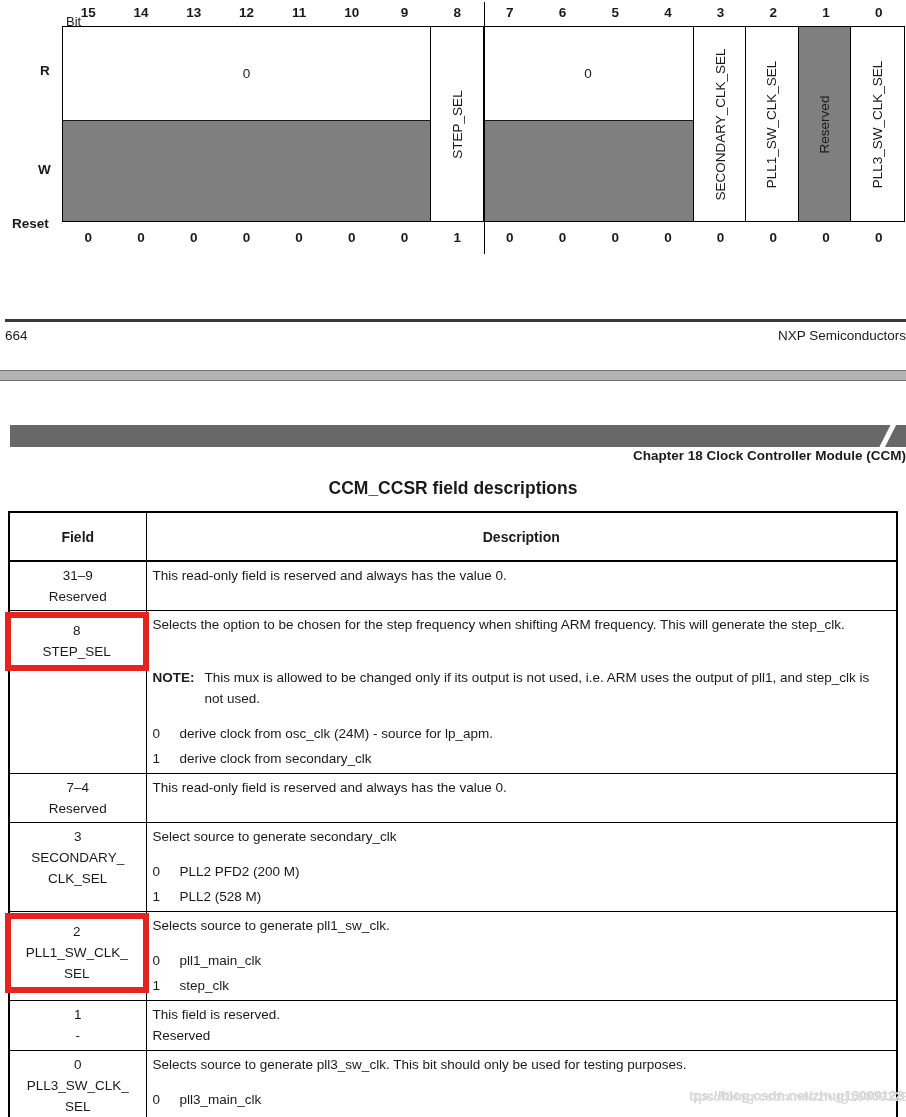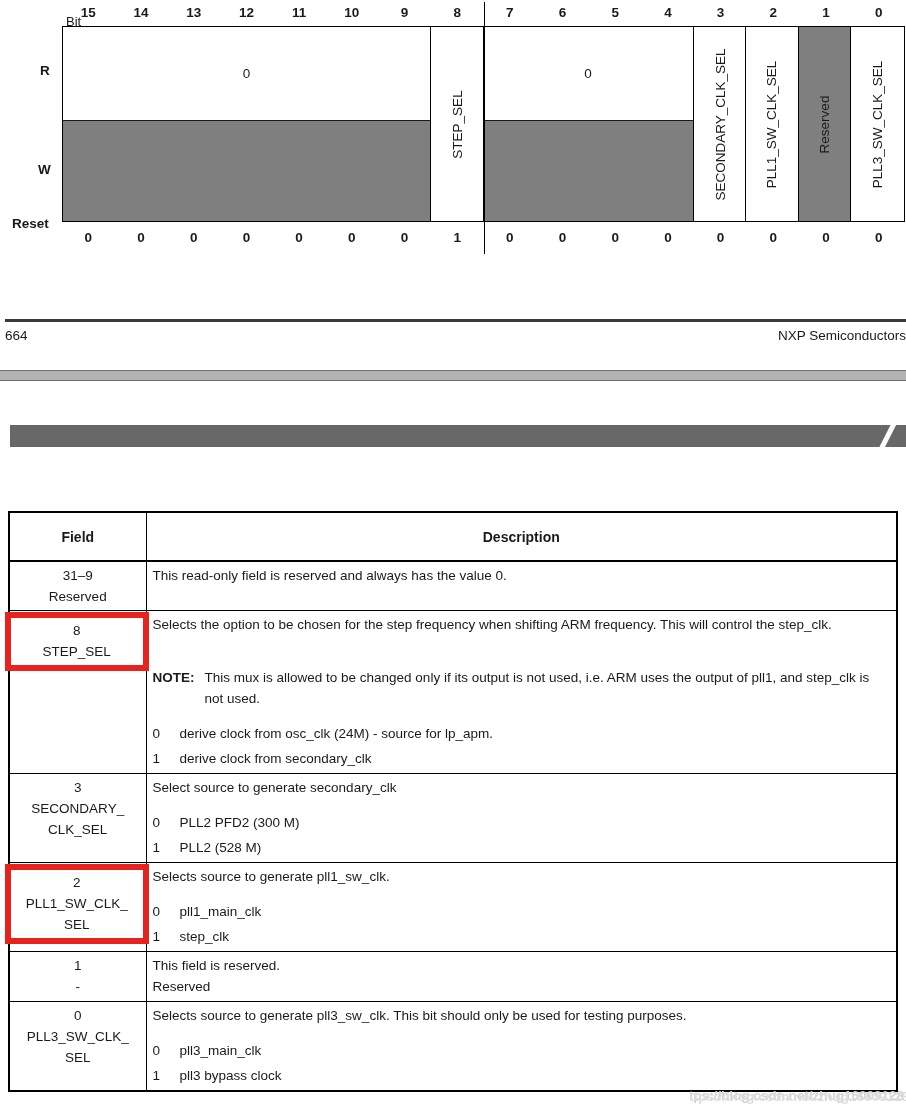--- a/index.html
+++ b/index.html
@@ -154,21 +154,23 @@
 
   <div class="footer-rule"></div>
   <div class="page-number">664</div>
   <div class="publisher">NXP Semiconductors</div>
 
   <div class="page-separator"></div>
 
   <div class="chapter-banner">
     <div class="banner-slash"></div>
   </div>
-
+  <div class="chapter-line">Chapter 18 Clock Controller Module (CCM)</div>
+
+  <h2 class="table-title">CCM_CCSR field descriptions</h2>
 
   <table class="fields-table">
     <colgroup>
         <col style="width:137px">
         <col>
       </colgroup>
     <thead>
       <tr>
         <th>Field</th>
         <th>Description</th>
@@ -179,42 +181,48 @@
           <td class="fcell">31–9<br>Reserved</td>
           <td class="dcell">
             <div class="dline">This read-only field is reserved and always has the value 0.</div>
           </td>
         </tr>
         <tr style="height: 158px;">
           <td class="fcell">
             <div class="redbox">8<br>STEP_SEL</div>
           </td>
           <td class="dcell">
-            <div class="dline">Selects the option to be chosen for the step frequency when shifting ARM frequency. This will control the step_clk.</div>
+            <div class="dline">Selects the option to be chosen for the step frequency when shifting ARM frequency. This will generate the step_clk.</div>
             <div class="dnote">
               <span class="nlabel">NOTE:</span>
               <span class="ntext">This mux is allowed to be changed only if its output is not used, i.e. ARM uses the output of pll1, and step_clk is not used.</span>
             </div>
             <div class="dopt opt-first">
               <span class="onum">0</span>
               <span class="otext">derive clock from osc_clk (24M) - source for lp_apm.</span>
             </div>
             <div class="dopt">
               <span class="onum">1</span>
               <span class="otext">derive clock from secondary_clk</span>
             </div>
           </td>
         </tr>
+        <tr style="height: 49px;">
+          <td class="fcell">7–4<br>Reserved</td>
+          <td class="dcell">
+            <div class="dline">This read-only field is reserved and always has the value 0.</div>
+          </td>
+        </tr>
         <tr style="height: 87px;">
           <td class="fcell">3<br>SECONDARY_<br>CLK_SEL</td>
           <td class="dcell">
             <div class="dline">Select source to generate secondary_clk</div>
             <div class="dopt opt-first">
               <span class="onum">0</span>
-              <span class="otext">PLL2 PFD2 (300 M)</span>
+              <span class="otext">PLL2 PFD2 (200 M)</span>
             </div>
             <div class="dopt">
               <span class="onum">1</span>
               <span class="otext">PLL2 (528 M)</span>
             </div>
           </td>
         </tr>
         <tr style="height: 87px;">
           <td class="fcell">
             <div class="redbox">2<br>PLL1_SW_CLK_<br>SEL</div>

